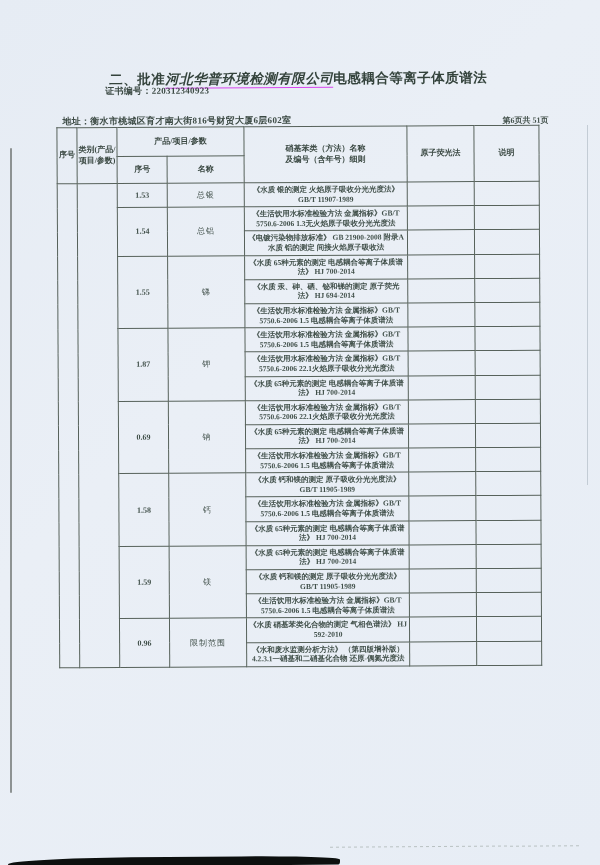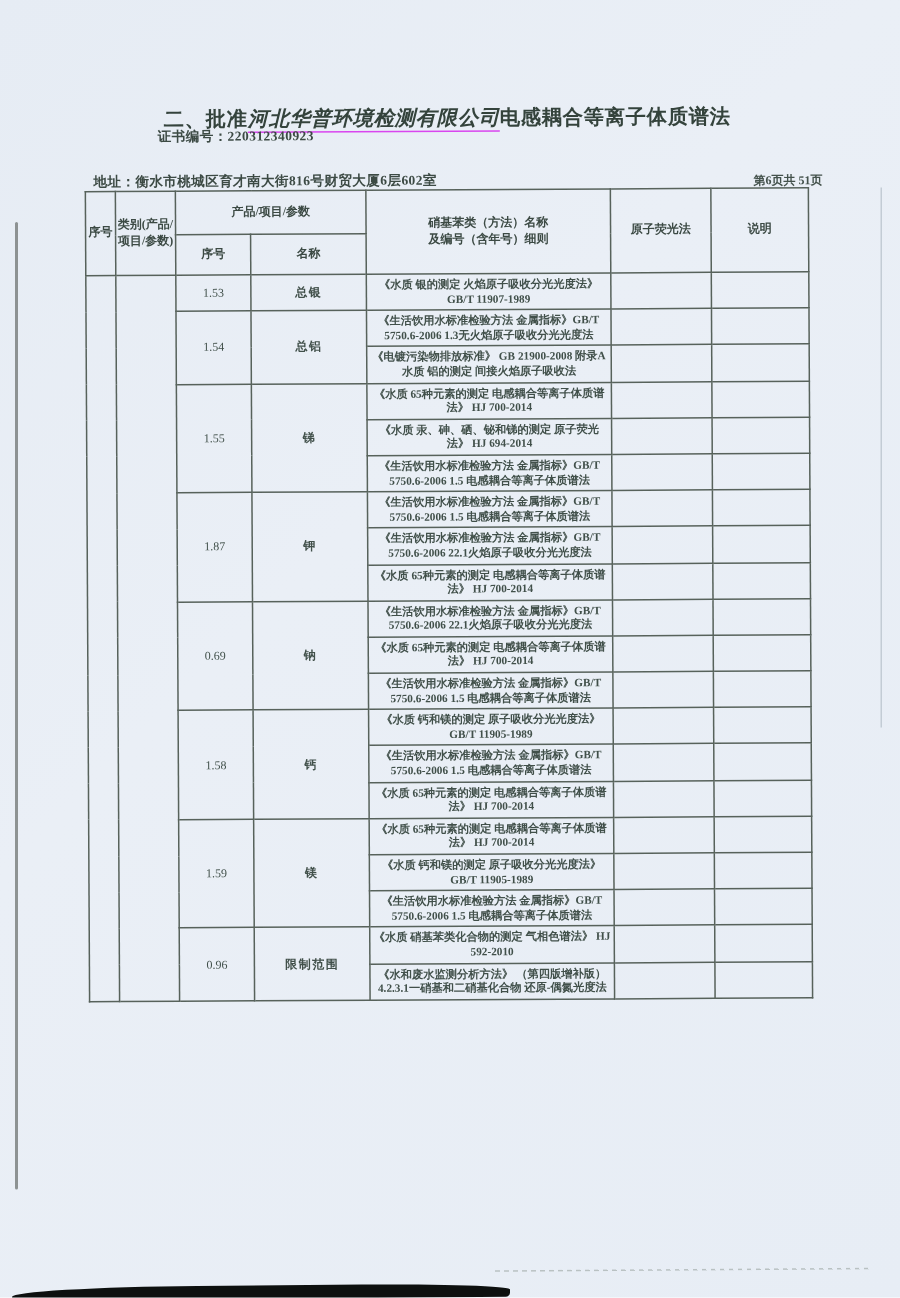--- a/index.html
+++ b/index.html
@@ -61,22 +61,22 @@
     padding:2px 1px;
     color:#41504a;
     overflow:hidden;
   }
   table.cap th{
     font-size:8px;font-weight:600;line-height:10.5px;color:#3c4a44;
   }
   th.h-main{height:24px;}
   th.h-sub{height:22px;}
   td.c-seq, td.c-category{background:transparent;}
-  td.c-param-seq{font-size:8px;font-weight:400;margin-top:48px;}
-  td.c-param-name{font-size:8px;font-weight:700;letter-spacing:1px;margin-left:26px;}
+  td.c-param-seq{font-size:8px;font-weight:700;margin-top:48px;}
+  td.c-param-name{font-size:8px;font-weight:400;letter-spacing:1px;margin-left:26px;}
   td.c-method{
     font-size:7.5px;line-height:9.6px;font-weight:600;
     padding:3px 2px;letter-spacing:0;
   }
   td.c-limit, td.c-note{min-width:0;}
   .hdr-two-line span{display:block;}
 </style>
 </head>
 <body>
 

